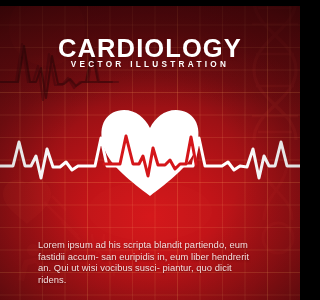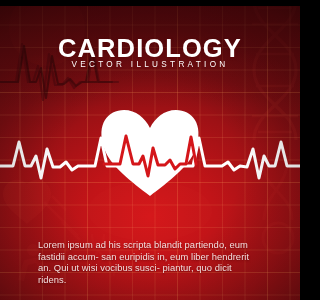--- a/index.html
+++ b/index.html
@@ -45,21 +45,21 @@
   .heart svg{width:100%;height:100%;display:block;}
 
   
   .title{
     position:absolute;left:0;right:0;top:28px;text-align:center;
     color:#ffffff;font-size:25.5px;font-weight:bold;letter-spacing:1.1px;
     text-shadow:0 1px 3px rgba(90,0,0,.55);
   }
   .subtitle{
     position:absolute;left:0;right:0;top:54px;text-align:center;
-    color:#ffffff;font-size:8.2px;font-weight:normal;letter-spacing:3.3px;
+    color:#ffffff;font-size:8.2px;font-weight:bold;letter-spacing:3.3px;
     text-shadow:0 1px 2px rgba(90,0,0,.5);
   }
   .body{
     position:absolute;left:38px;right:38px;top:233px;text-align:left;
     color:#f3dede;font-size:9.4px;line-height:11.6px;letter-spacing:.05px;
     text-shadow:0 1px 2px rgba(70,0,0,.55);
   }
 </style>
 </head>
 <body>

